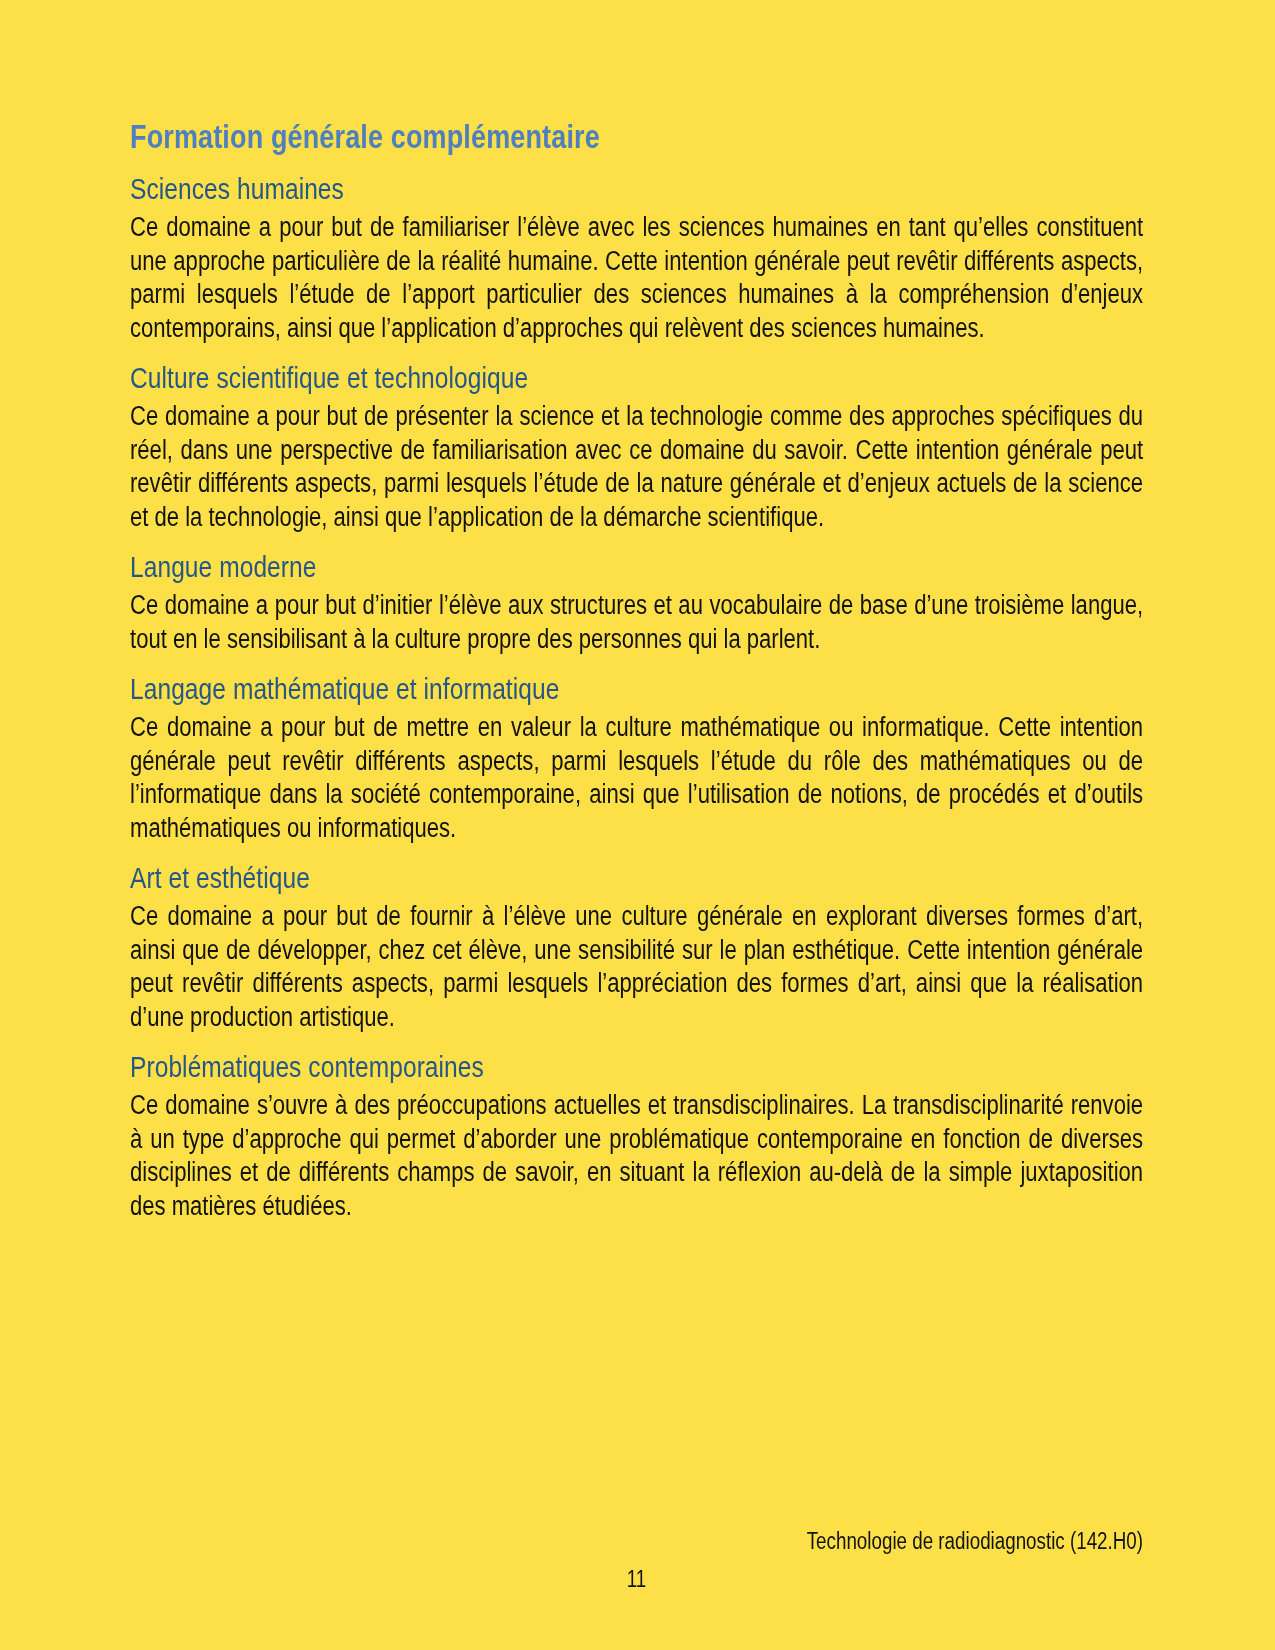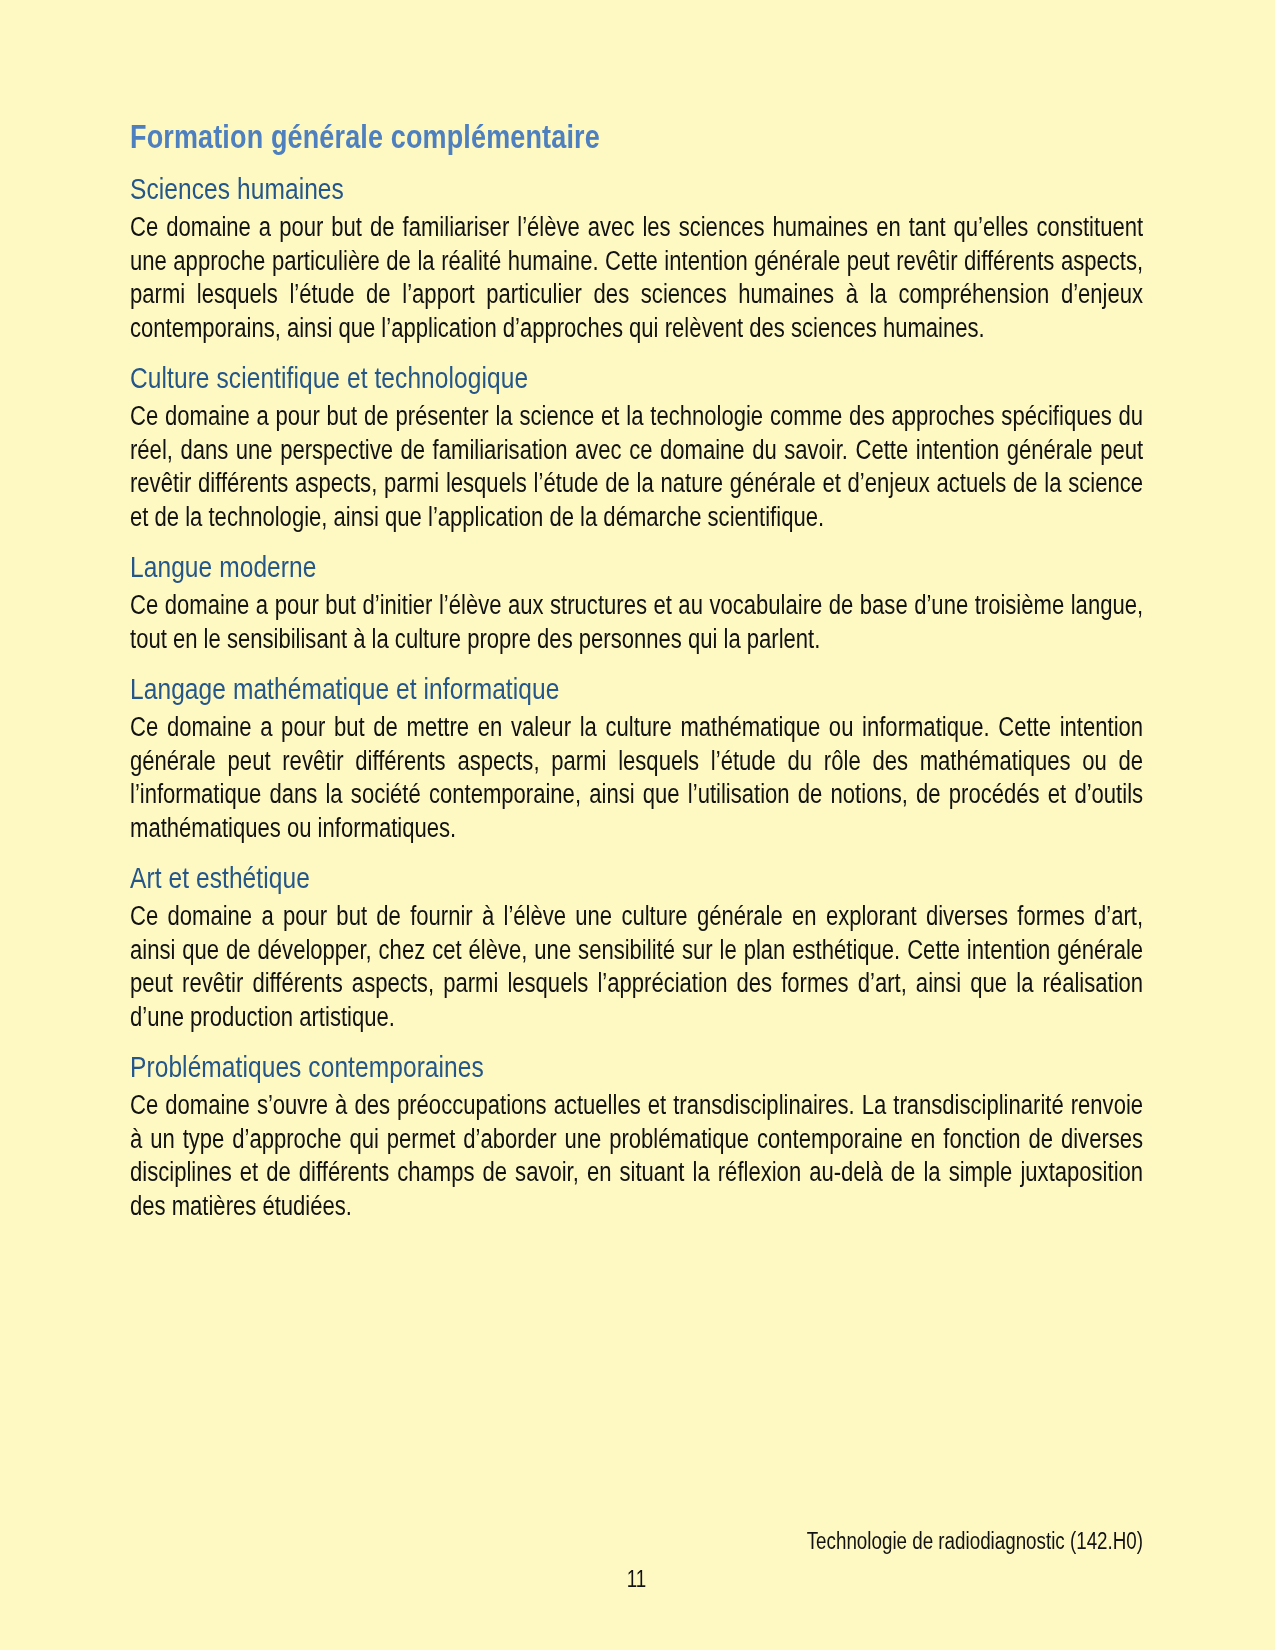--- a/index.html
+++ b/index.html
@@ -10,21 +10,21 @@
   body {
     width: 1275px;
     height: 1650px;
     position: relative;
     font-family: "Liberation Sans", sans-serif;
     overflow: hidden;
   }
   .page {
     position: absolute;
     inset: 0;
-    background: #fef9c3;
+    background: #fde047;
   }
   
   .content {
     position: absolute;
     top: 118px;
     left: 130px;
     width: 1240px;
     transform: scaleX(0.817);
     transform-origin: 0 0;
   }

